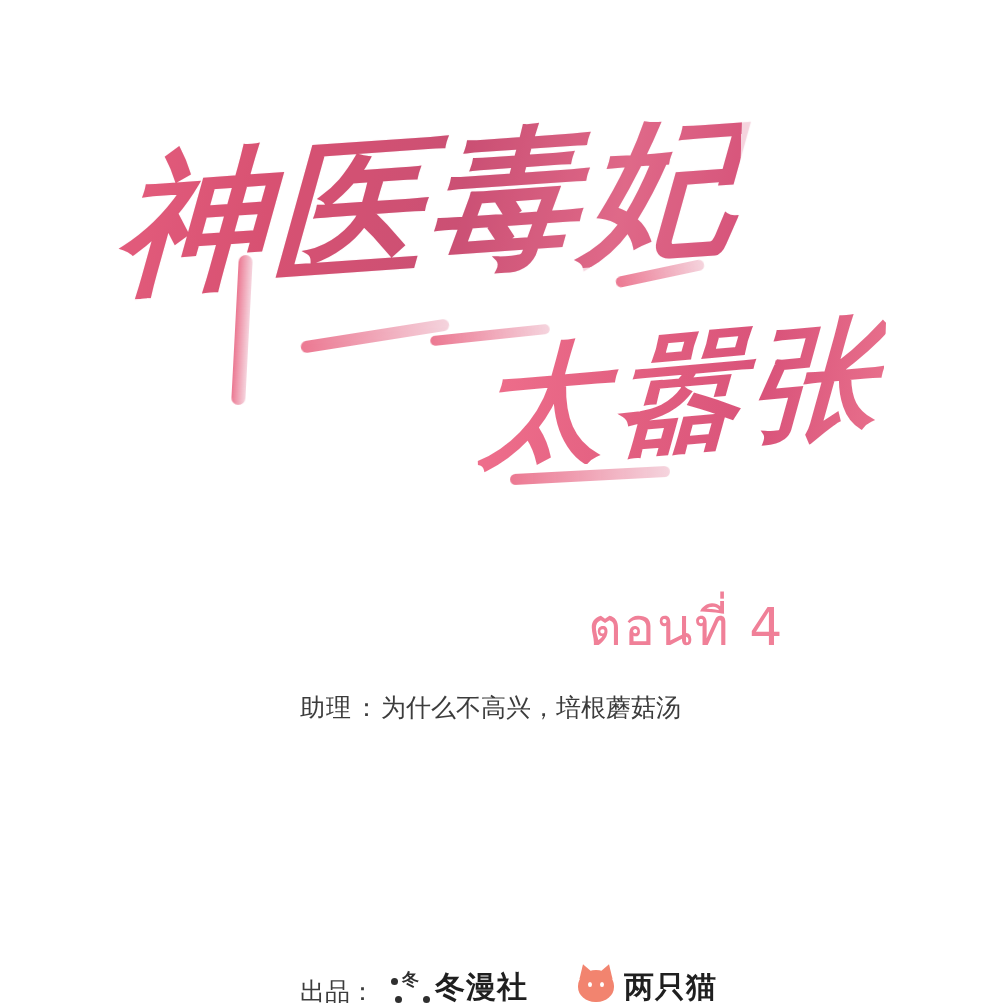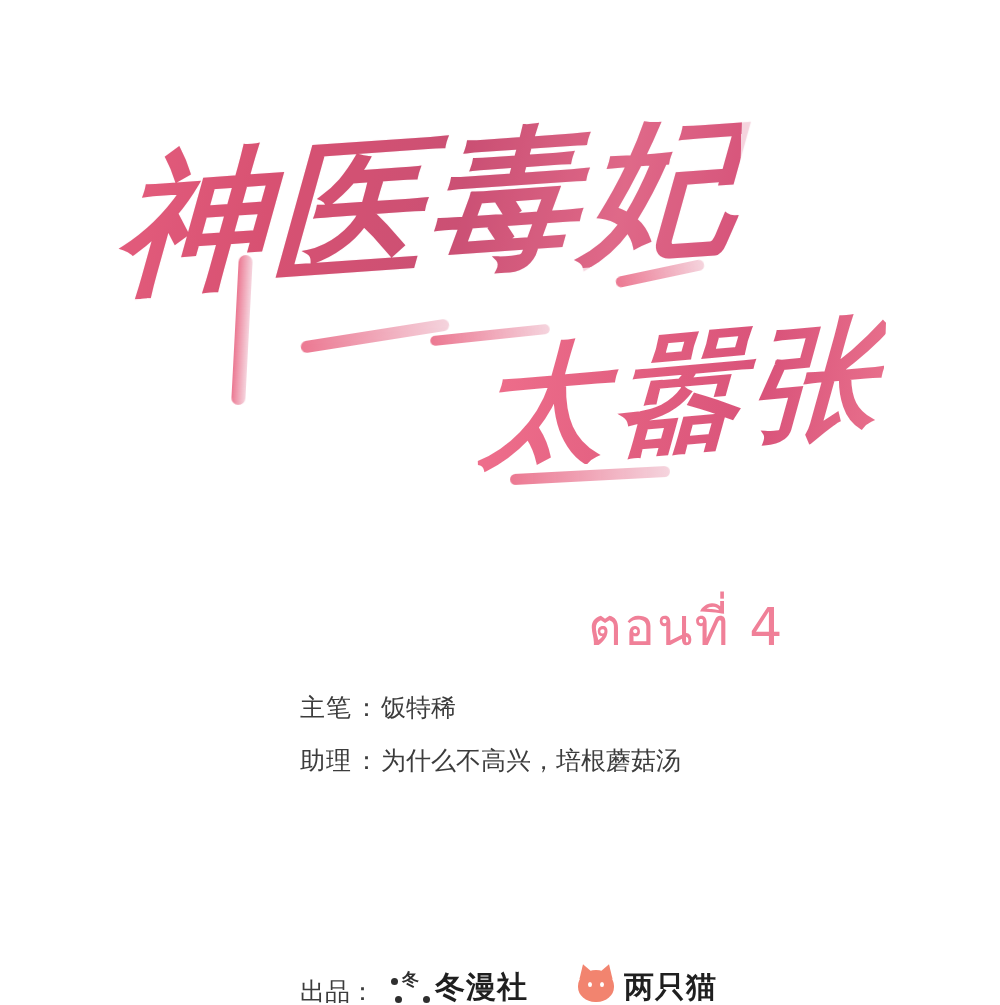--- a/index.html
+++ b/index.html
@@ -217,23 +217,20 @@
     <div class="stroke s3"></div>
     <div class="stroke s4"></div>
     <div class="stroke s5"></div>
     <div class="title-line-1">神医毒妃</div>
     <div class="title-line-2">太嚣张</div>
   </div>
 
   <div class="episode">ตอนที่ 4</div>
 
   <div class="credits">
-    <div class="credit-row">
-      <span class="label">主笔</span><span class="sep">：</span><span class="value">饭特稀</span>
-    </div>
     <div class="credit-row">
       <span class="label">助理</span><span class="sep">：</span><span class="value">为什么不高兴，培根蘑菇汤</span>
     </div>
   </div>
 
   <div class="publisher">
     <span class="pub-label">出品</span>
       <span class="pub-label">：</span>
 
     <span class="pub-logo-1">

